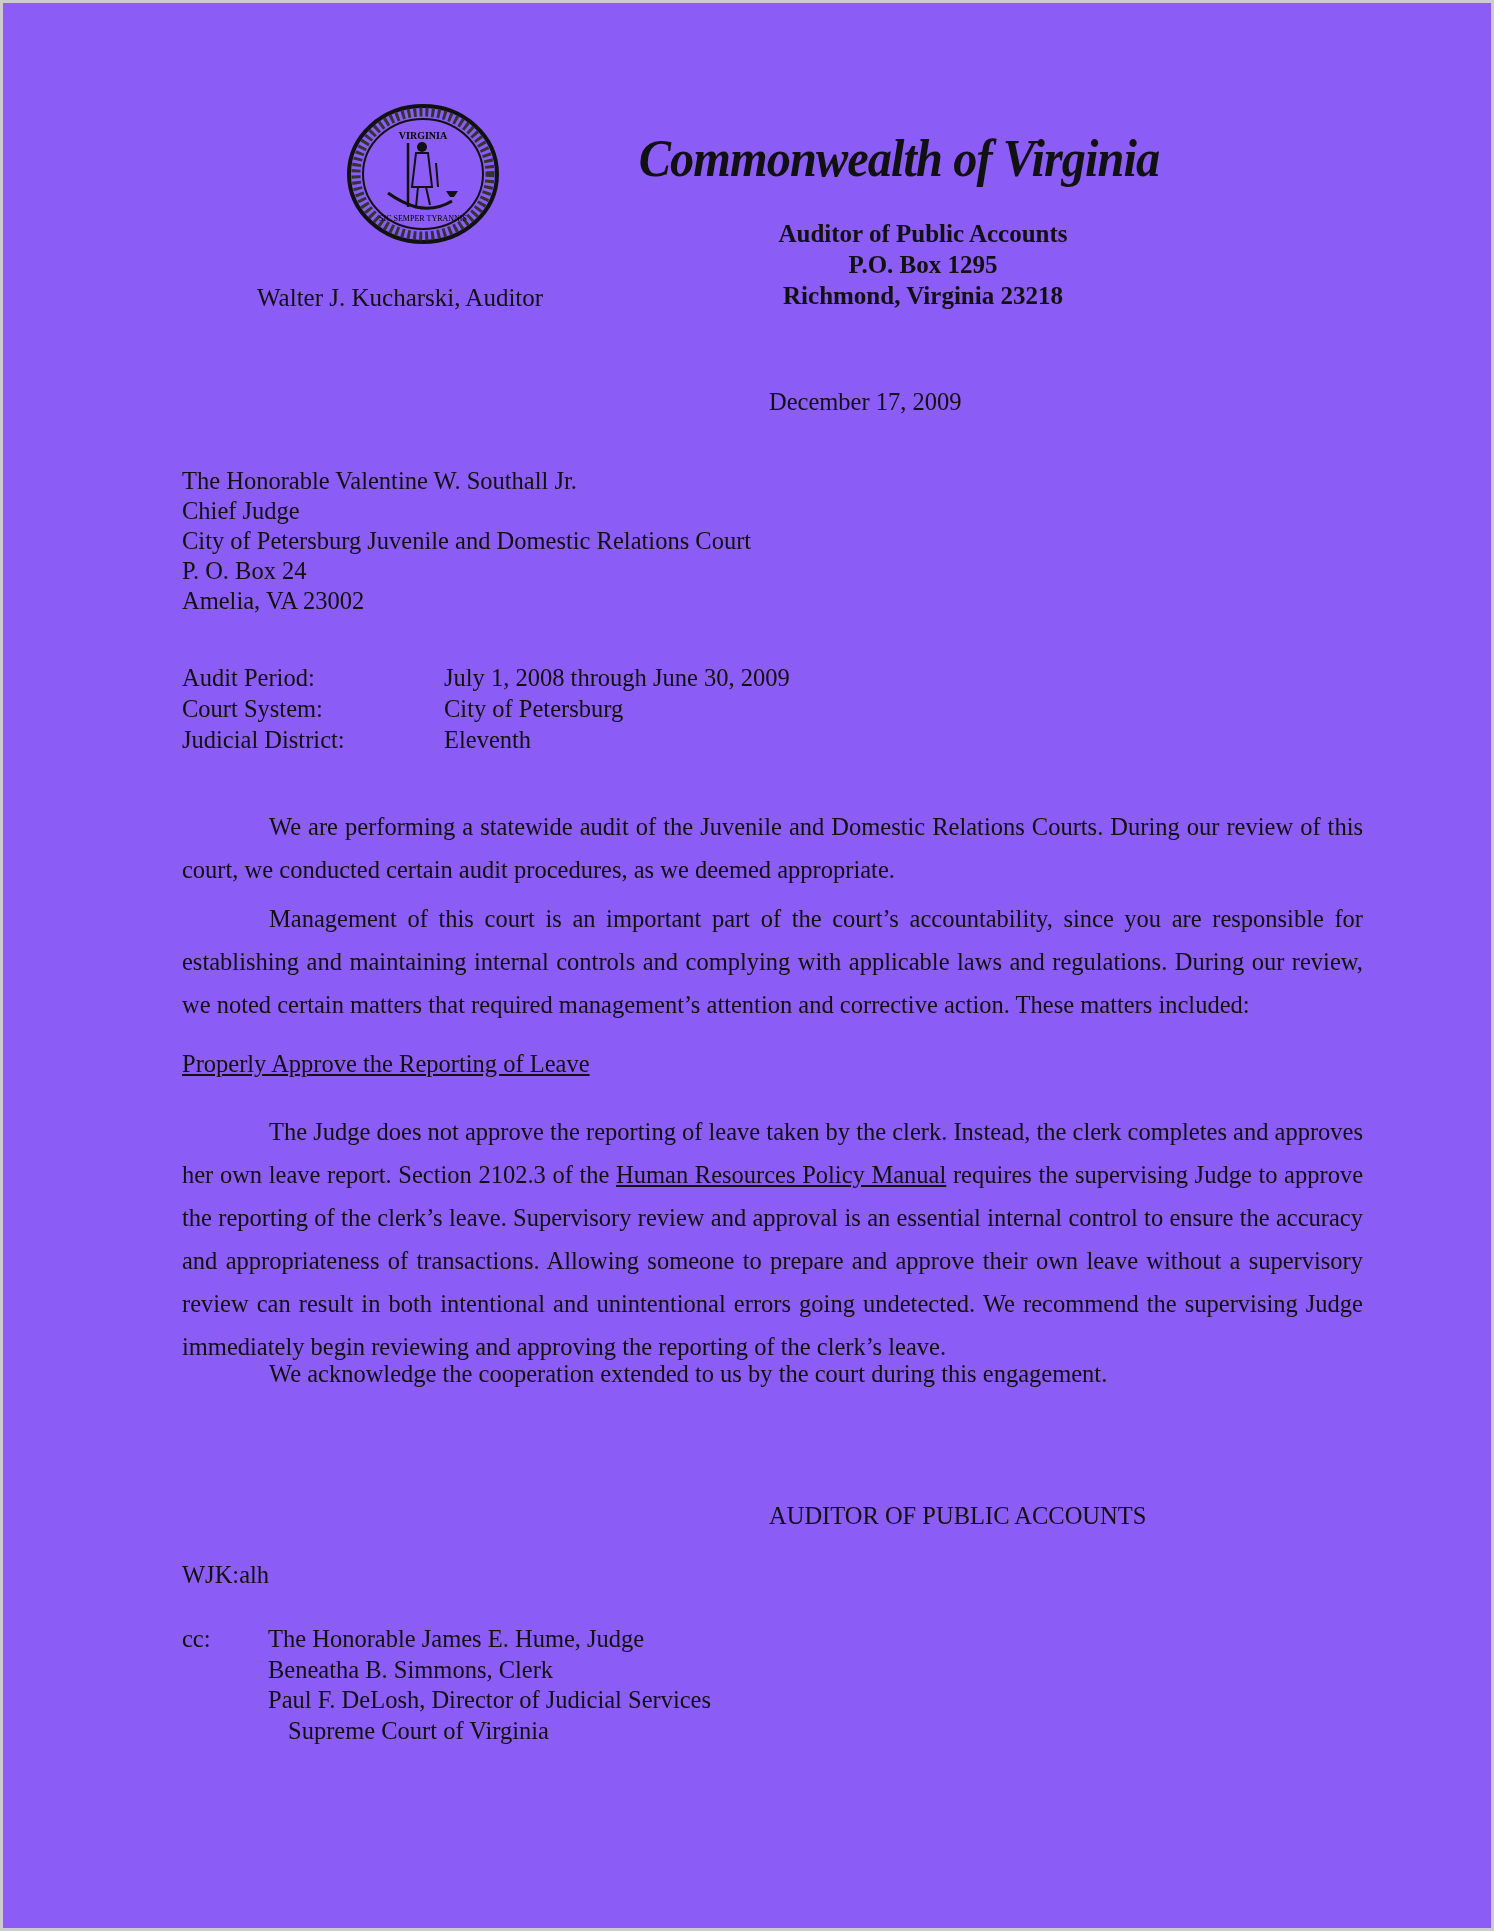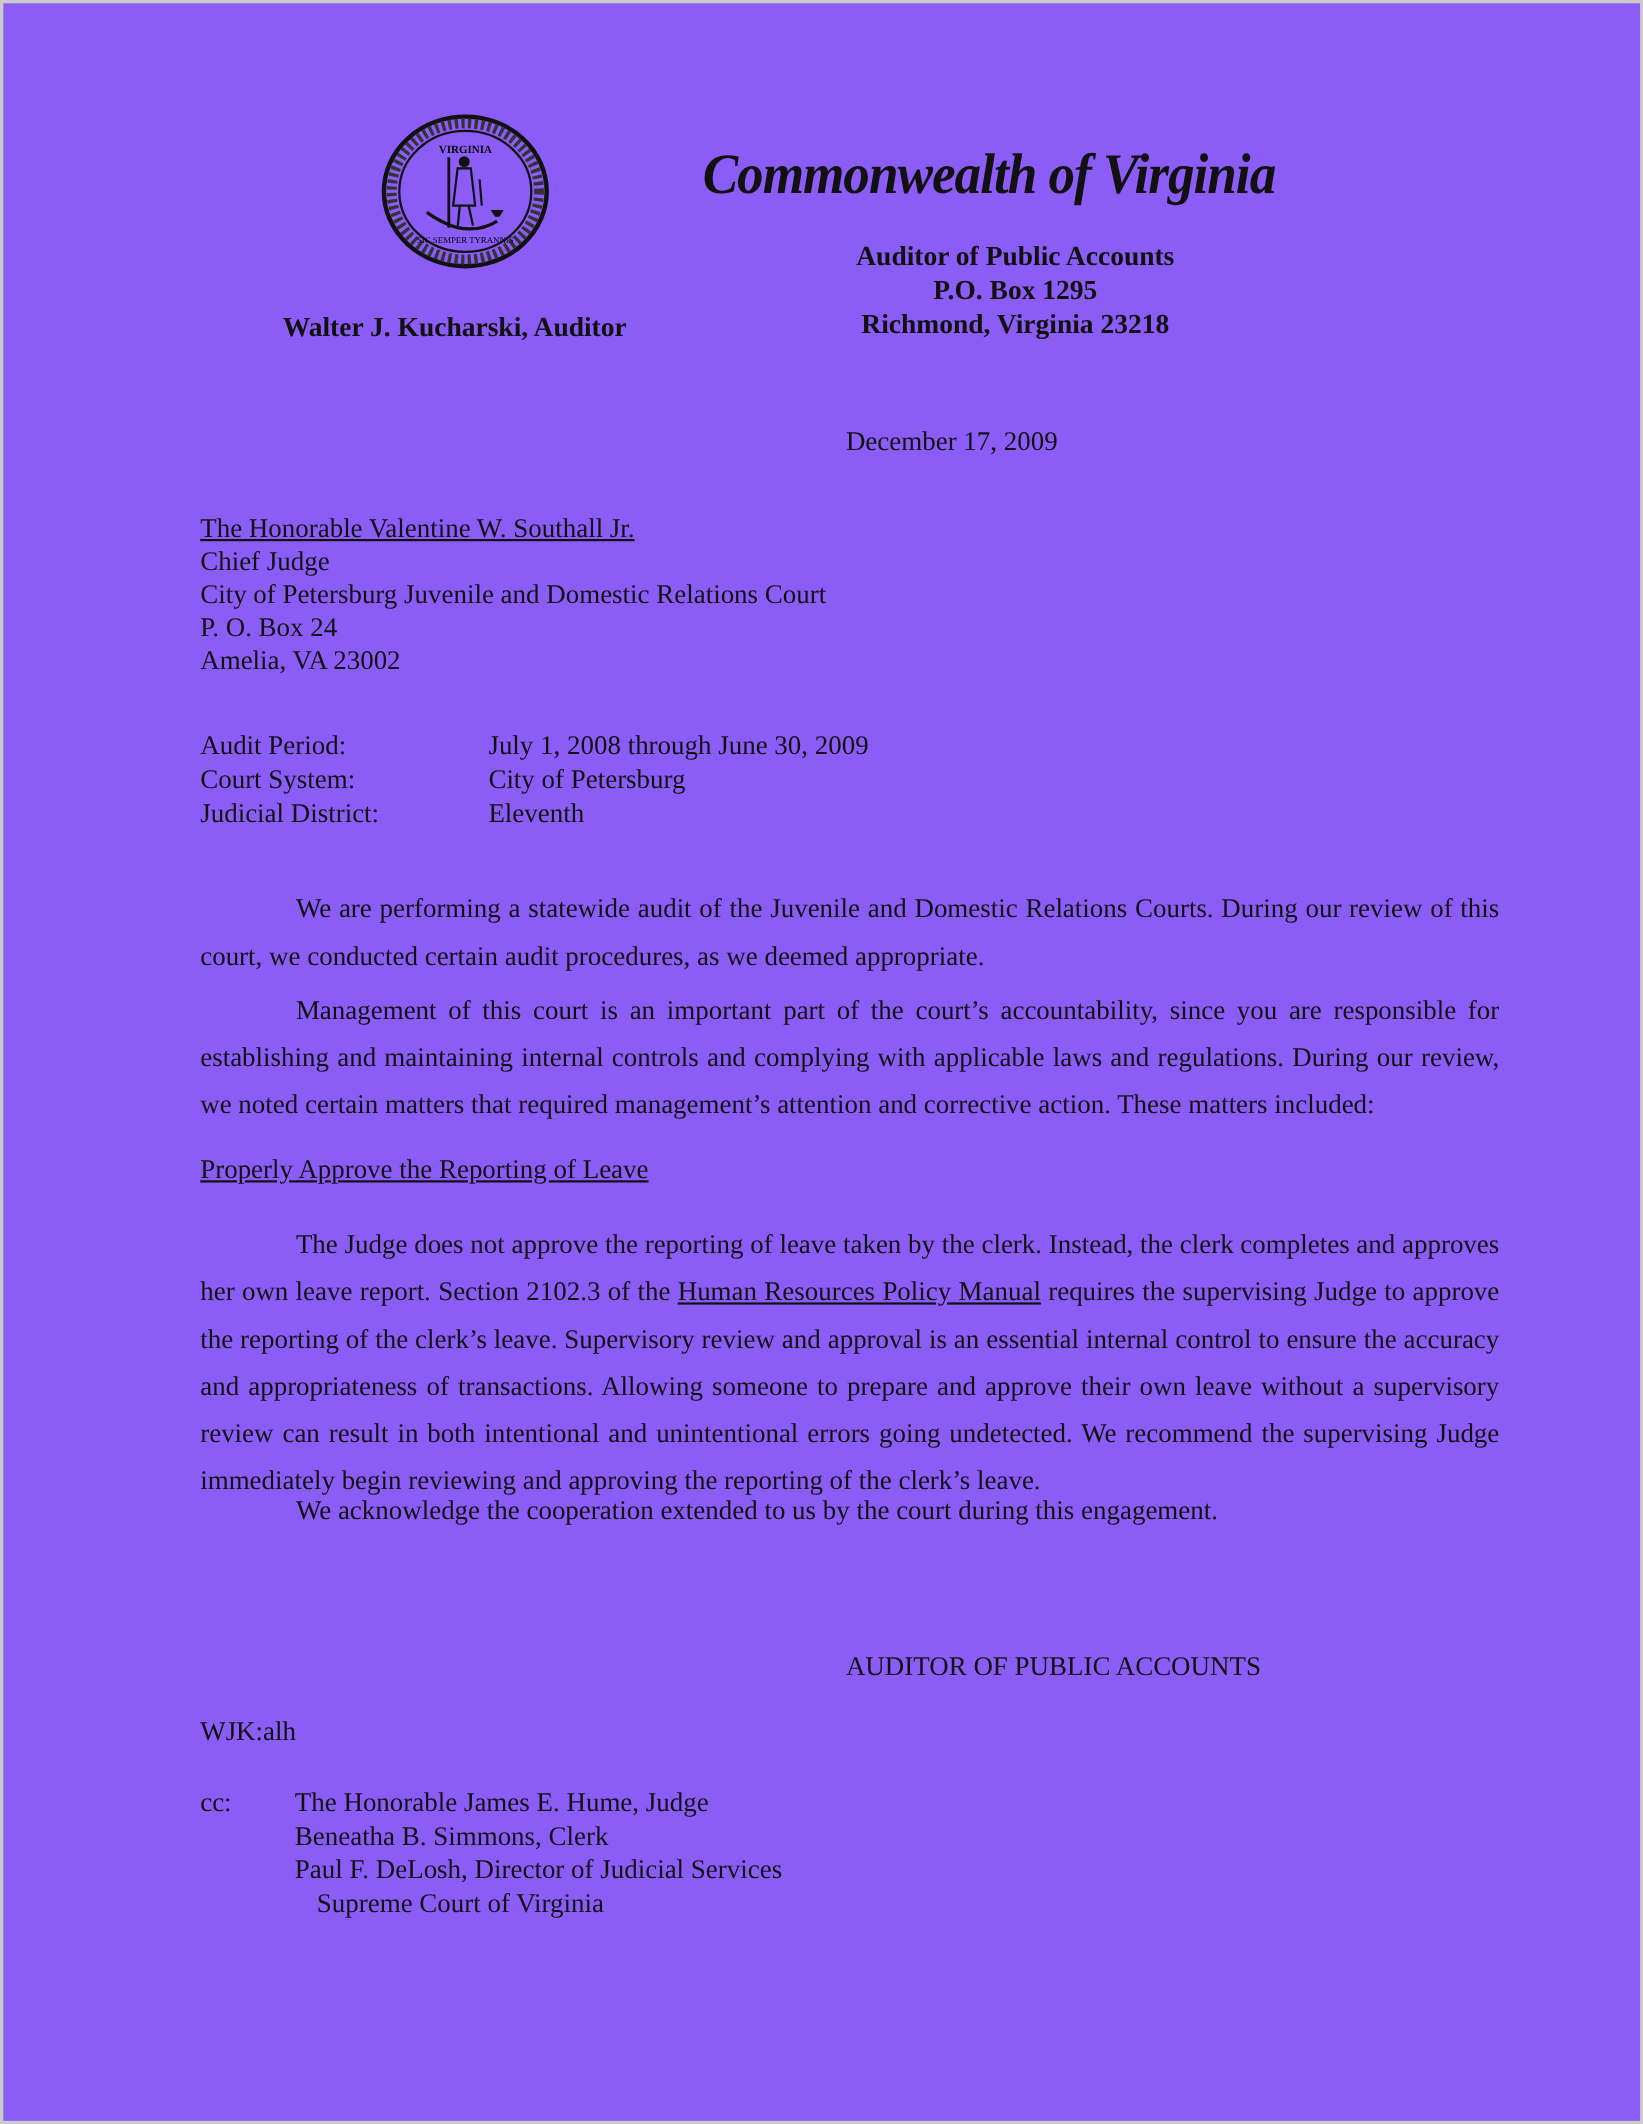--- a/index.html
+++ b/index.html
@@ -22,21 +22,21 @@
     font-family: "Liberation Serif", serif; font-weight: bold;
     font-size: 52px; letter-spacing: -1px; line-height: 56px;
     font-style: italic; text-align: center;
     transform: scaleX(0.93); transform-origin: left center;
   }
   .hdr-line {
     position: absolute; left: 740px; width: 360px; text-align: center;
     font-weight: bold; font-size: 25px; line-height: 30px;
   }
   .auditor-name {
-    position: absolute; left: 254px; top: 280px; font-weight: bold;
+    position: absolute; left: 254px; top: 280px; font-weight: normal;
     font-size: 25px; line-height: 30px; white-space: nowrap;
   }
   .body-text { font-size: 24.5px; line-height: 30.5px; }
   .line { position: absolute; left: 179px; white-space: nowrap; }
   .para {
     position: absolute; left: 179px; width: 1181px;
     text-align: justify; font-size: 24.5px; line-height: 43px;
   }
   .para .indent { display: inline-block; width: 87px; }
   .u { text-decoration: underline; }
@@ -69,21 +69,21 @@
 
   <div class="hdr-line" style="top:216px;">Auditor of Public Accounts</div>
   <div class="hdr-line" style="top:247px;text-align:center;">P.O. Box 1295</div>
   <div class="hdr-line" style="top:278px;">Richmond, Virginia 23218</div>
 
   <div class="auditor-name">Walter J. Kucharski, Auditor</div>
 
   <div class="abs body-text" style="left:766px; top:384px;">December 17, 2009</div>
 
   <div>
-    <div class="line body-text" style="top:463px;text-decoration:underline;">The Honorable Valentine W. Southall Jr.</div>
+    <div class="line body-text" style="top:463px;">The Honorable Valentine W. Southall Jr.</div>
     <div class="line body-text" style="top:493px;">Chief Judge</div>
     <div class="line body-text" style="top:523px;">City of Petersburg Juvenile and Domestic Relations Court</div>
     <div class="line body-text" style="top:553px;">P. O. Box 24</div>
     <div class="line body-text" style="top:583px;">Amelia, VA  23002</div>
   </div>
 
   <div>
     <div class="abs body-text label-col" style="top:660px;">Audit Period:</div>
     <div class="abs body-text value-col" style="top:660px;">July 1, 2008 through June 30, 2009</div>
     <div class="abs body-text label-col" style="top:691px;">Court System:</div>

